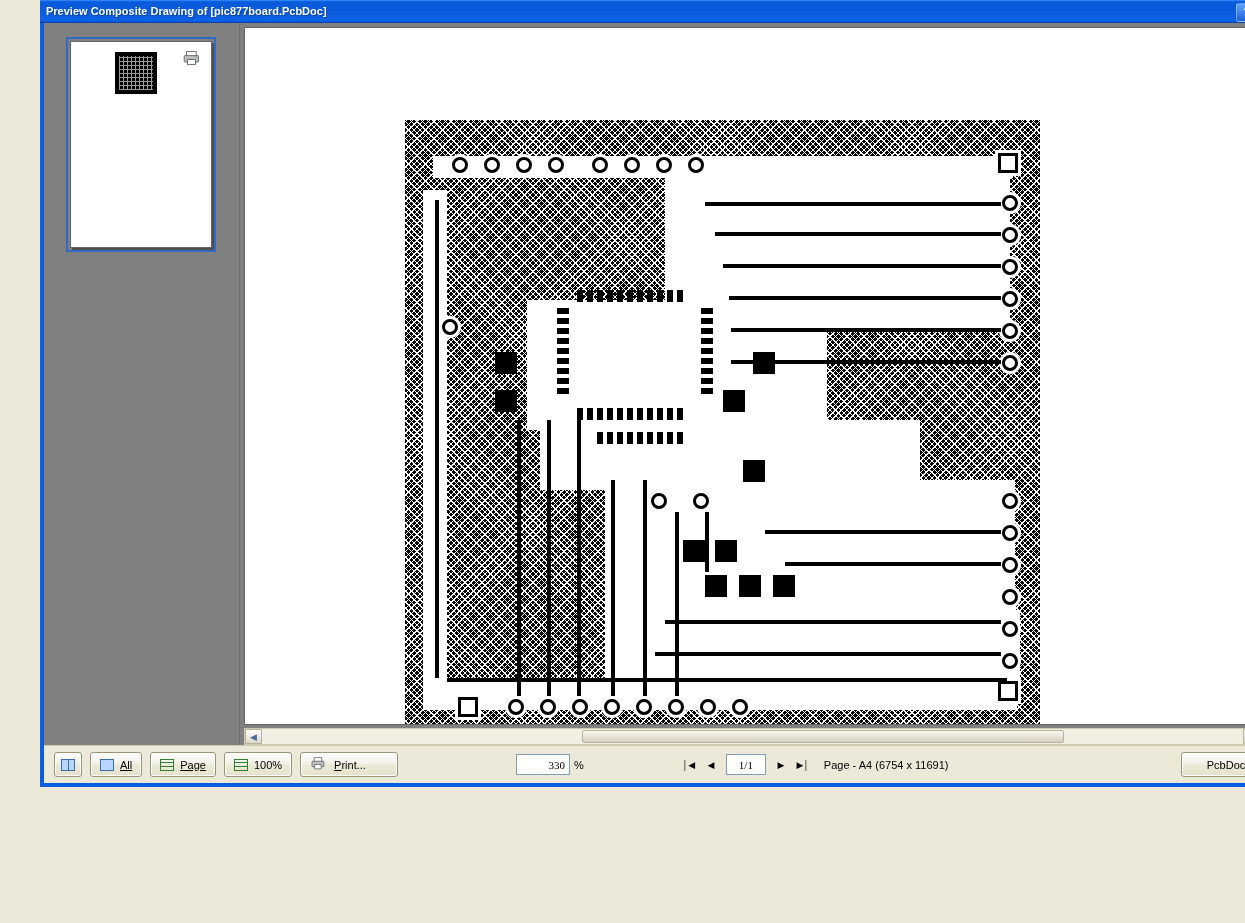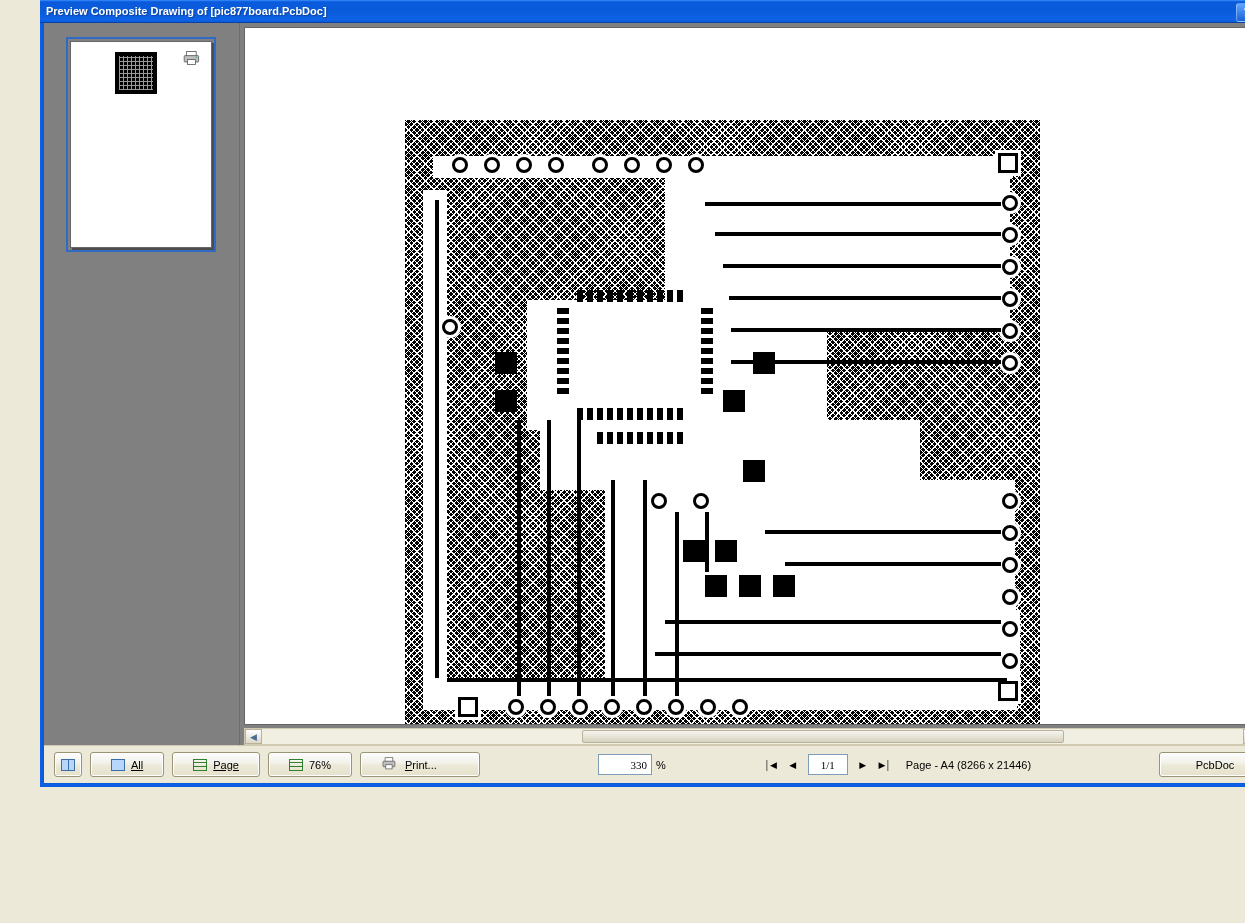--- a/index.html
+++ b/index.html
@@ -72,21 +72,21 @@
   .hscroll .btn { width:17px; background:linear-gradient(#fefefe,#dcd8c8); border:1px solid #b8b29a; box-sizing:border-box; display:flex; align-items:center; justify-content:center;}
   .hscroll .track { flex:1; position:relative;}
   .hscroll .thumb { position:absolute; top:1px; bottom:1px; left:320px; width:480px; background:linear-gradient(#f7f6f0,#d7d2be); border:1px solid #b8b29a; border-radius:2px;}
   .corner { position:absolute; right:0; bottom:0; width:17px; height:17px; background:#ece9d8;}
   .arrow { font-size:9px; color:#4a6a98;}
 
   
   .toolbar { position:absolute; left:0; right:0; bottom:0; height:38px; background:#ece9d8; border-top:1px solid #cfcab1;
     display:flex; align-items:center; padding:0 10px; gap:8px; box-sizing:border-box;}
   .btn3 { height:23px; background:linear-gradient(#fdfdfd,#f1f0e7 48%, #ece9d8 52%, #e5e1cb);
-    border:1px solid #9b9577; border-radius:3px; display:flex; align-items:center; padding:0 20px; gap:6px;
+    border:1px solid #9b9577; border-radius:3px; display:flex; align-items:center; padding:0 9px; gap:6px;
     box-shadow: inset 0 0 0 1px #fff; color:#000;}
   .btn3 .u { text-decoration:underline;}
   .iconbox { width:14px; height:12px; border:1px solid #3a6ea5; box-sizing:border-box; display:flex; flex-direction:column;}
   .iconbox.blue { background:#b8d6fb;}
   .iconbox.split { background:#b8d6fb; position:relative;}
   .iconbox.split::after{ content:""; position:absolute; top:0; bottom:0; left:50%; width:1px; background:#3a6ea5;}
   .iconbox.green { border-color:#2f7f2f;}
   .iconbox.green .row { flex:1; border-bottom:1px solid #2f7f2f;}
   .iconbox.green .row:last-child{border-bottom:none;}
   .printer-ico svg { width:18px; height:14px;}
@@ -335,21 +335,21 @@
             <div class="row"></div>
           </div>
         <span><span class="u">Page</span></span>
       </div>
       <div class="btn3">
         <div class="iconbox green">
             <div class="row"></div>
             <div class="row"></div>
             <div class="row"></div>
           </div>
-        <span>76%</span>
+        <span>100%</span>
       </div>
       <div class="btn3" style="width:78px;">
         <span class="printer-ico">
           <svg viewBox="0 0 24 20">
             <rect x="5" y="1" width="11" height="6" fill="#fff" stroke="#555"></rect>
             <rect x="2" y="6" width="17" height="8" rx="1" fill="#bfbfbf" stroke="#555"></rect>
             <rect x="6" y="11" width="9" height="6" fill="#fff" stroke="#555"></rect>
           </svg>
         </span>
         <span><span class="u">P</span><span>rint...</span></span>
@@ -359,21 +359,21 @@
         <input class="text-input" value="330" style="">
         <span class="pct">%</span>
       </div>
 
       <div class="nav-group">
         <span class="navbtn">│◀</span>
         <span class="navbtn">◀</span>
         <input class="page-input" value="1/1" style="">
         <span class="navbtn">▶</span>
         <span class="navbtn">▶│</span>
-        <span class="page-info">Page - A4 (8266 x 21446)</span>
+        <span class="page-info">Page - A4 (6754 x 11691)</span>
       </div>
 
       <div class="flex1"></div>
       <div class="btn3 btn-close">
         <span>PcbDoc</span>
       </div>
     </div>
 
   </div>
 </div>

